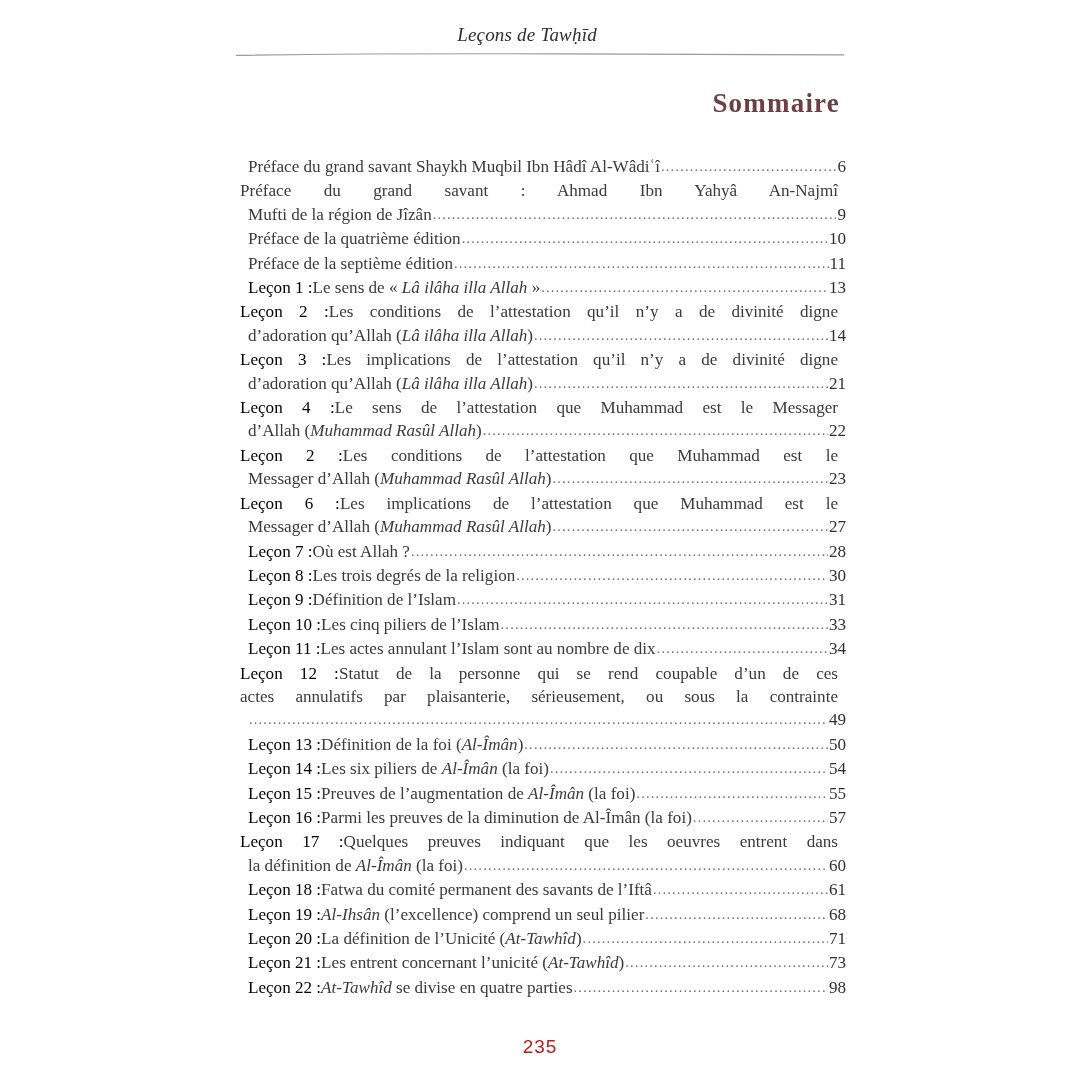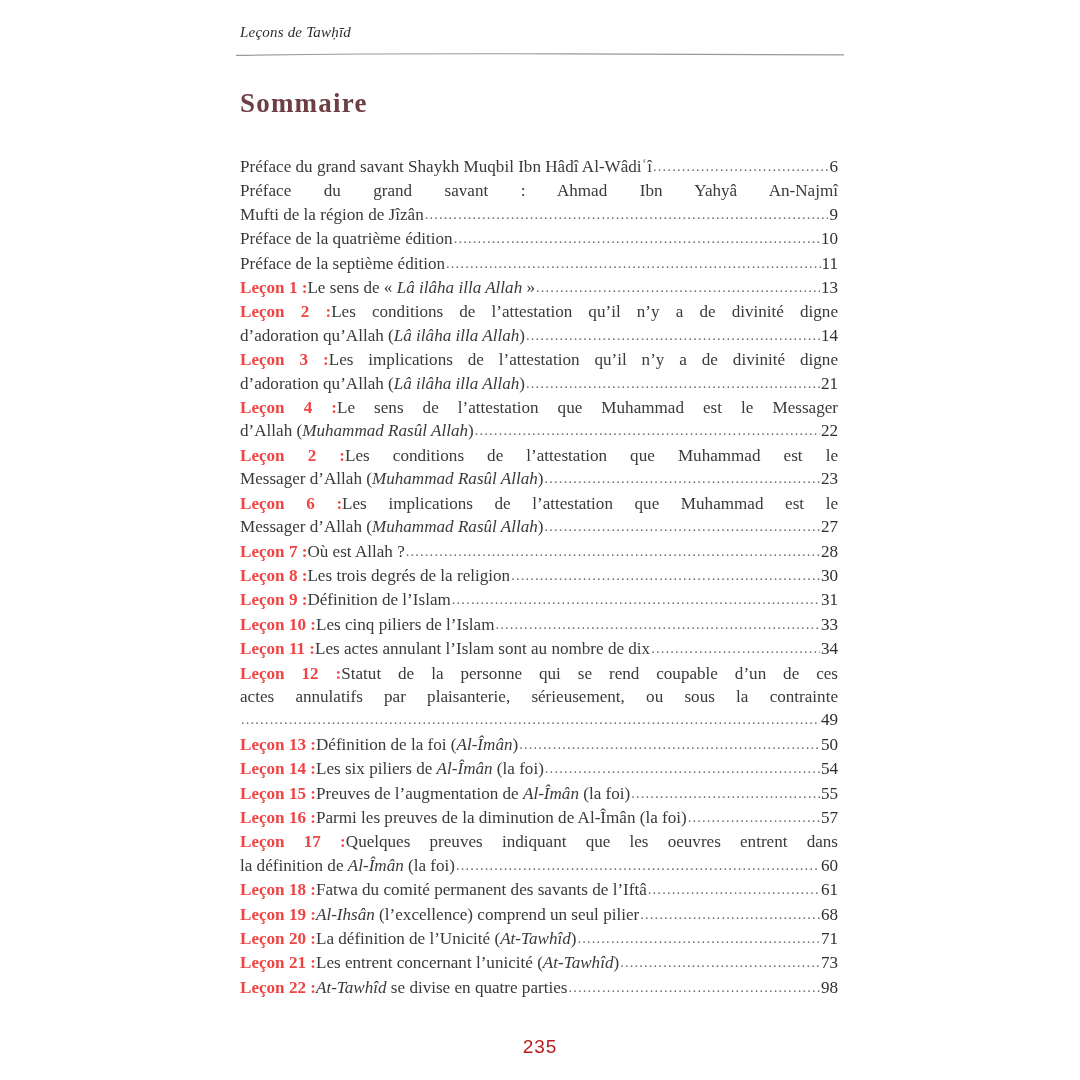--- a/index.html
+++ b/index.html
@@ -13,70 +13,72 @@
     height: 1080px;
     background: #ffffff;
     font-family: "Liberation Serif", "DejaVu Serif", serif;
     overflow: hidden;
   }
 
   
   .running-head {
     position: absolute;
     top: 24px;
-    left: 240px;
+    left: 227px;
     width: 600px;
+    text-align: center;
     font-style: italic;
-    font-size: 15px;
+    font-size: 19px;
     color: #2e2e30;
     letter-spacing: 0.2px;
   }
   .head-rule {
     position: absolute;
     top: 53px;
     left: 236px;
     width: 608px;
     height: 3px;
     overflow: hidden;
   }
   .head-rule svg { display: block; }
 
   
   .sommaire-title {
     position: absolute;
     top: 88px;
     left: 240px;
     width: 600px;
-    text-align: left;
+    text-align: right;
     font-weight: bold;
     font-size: 27px;
     color: #6d3f45;
     letter-spacing: 1.2px;
   }
 
   
   .toc {
     position: absolute;
     top: 155px;
     left: 240px;
     width: 598px;
     color: #3a3a3c;
     font-size: 17.1px;
     line-height: 23.4px;
   }
 
   .lesson-label {
-    font-weight: bold;
-    color: #ef4444;
+    font-weight: normal;
+    color: #000000;
   }
   .ital { font-style: italic; }
   .entry-line {
     display: flex;
     align-items: baseline;
     width: 100%;
+    margin-left: 8px;
   }
   .entry-line .lead-fill {
     flex: 1 1 auto;
     overflow: hidden;
     white-space: nowrap;
     letter-spacing: 1.15px;
     color: #6f6f73;
     font-size: 14.5px;
     margin: 0 1px 0 1px;
     transform: translateY(-1px);

